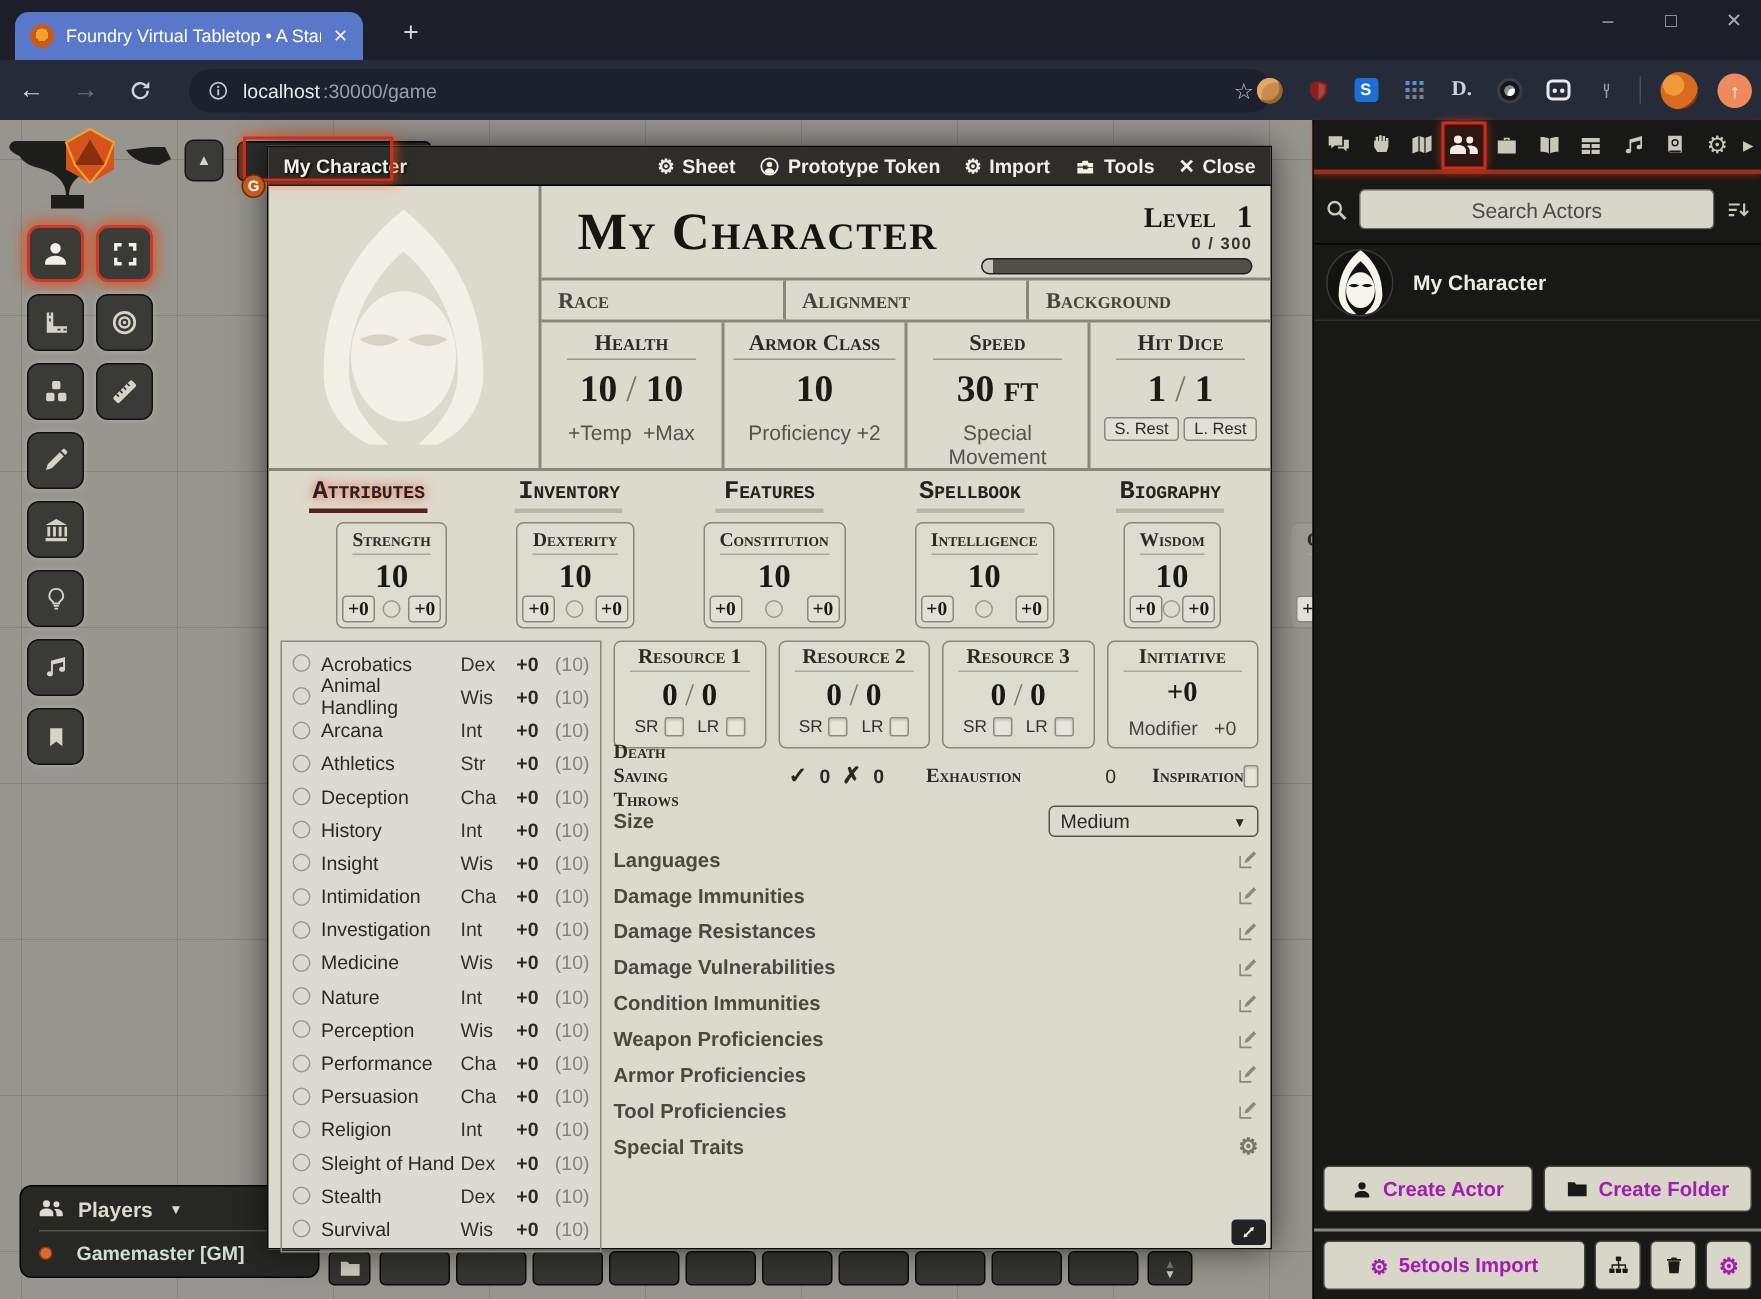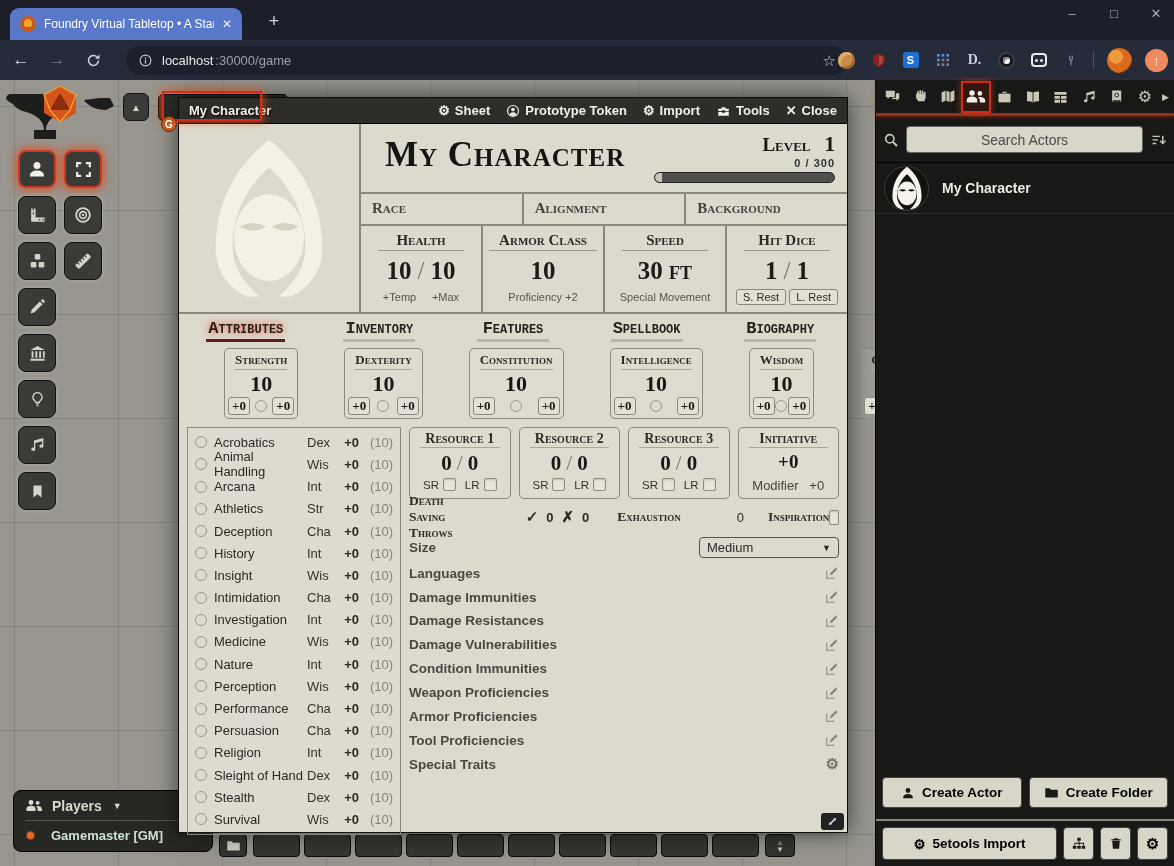--- a/index.html
+++ b/index.html
@@ -88,21 +88,21 @@
       color:#4a4a44; font-size:14px; text-align:center; font-family:"Liberation Sans",sans-serif; }
   .search-input::placeholder { color:#4a4a44; }
   .dir-entry { height:52px; border-top:1px solid #000; border-bottom:1px solid #2e2e2a;
       display:flex; align-items:center; gap:13px; padding:0 8px; }
   .dir-avatar { width:45px; height:45px; border-radius:50%; background:#121210; border:1px solid #3a3a36;
       display:flex; align-items:center; justify-content:center; overflow:hidden; }
   .dir-name { color:#ececdf; font-weight:bold; font-size:14px; }
   .side-footer { position:absolute; left:0; bottom:52px; width:100%; display:flex; gap:7px; padding:0 6px 6px; }
   .side-bottom { position:absolute; left:0; bottom:6px; width:100%; display:flex; gap:6px; padding:6px 6px 0;
       border-top:2px solid #8a887c; }
-  .pbtn { background:#d8d6c9; border:1px solid #44443e; border-radius:4px; color:#000000;
+  .pbtn { background:#d8d6c9; border:1px solid #44443e; border-radius:4px; color:#a21caf;
       font-weight:bold; font-size:13.5px; display:flex; align-items:center; justify-content:center;
       gap:7px; height:31px; font-family:"Liberation Sans",sans-serif; }
   .pbtn.half { flex:1; }
   .pbtn.wide { flex:1; height:33px; }
   .pbtn.sq { width:31px; height:33px; flex:0 0 31px; }
 
   
   .sheet { position:absolute; left:178px; top:17px; width:670px; height:736px; background:#dcdacd;
       border:1px solid #0b0b0b; box-shadow:0 0 22px rgba(0,0,0,.6); z-index:3;
       color:#191813; }
@@ -130,21 +130,21 @@
   .identity-cell { flex:1; padding:6px 0 0 11px; font-size:15px; color:#44433c; }
   .identity-cell + .identity-cell { border-left:2px solid #8a887c; }
 
   .stats-row { display:flex; border-top:2px solid #8a887c; flex:1; }
   .stat-cell { flex:1; text-align:center; padding-top:5px; }
   .stat-cell + .stat-cell { border-left:2px solid #8a887c; }
   .stat-label { font-size:15px; color:#2b2a24; display:inline-block; border-bottom:1px solid #9a988c;
       padding:0 10px 1px; min-width:72%; }
   .stat-value { font-family:"Liberation Serif",serif; font-weight:bold; font-size:25px; margin-top:6px; color:#1c1b16; }
   .stat-value .sep { color:#77766e; font-weight:normal; padding:0 6px; }
-  .stat-sub { font-size:11px; color:#55544c; margin-top:6px; display:flex; justify-content:space-around; padding:0 14px; }
+  .stat-sub { font-size:14px; color:#55544c; margin-top:6px; display:flex; justify-content:space-around; padding:0 14px; }
   .stat-sub.center { justify-content:center; }
   .rest-row { display:flex; justify-content:space-between; padding:4px 9px 0; }
   .rest-btn { font-size:11px; border:1px solid #8a887c; background:#e2e0d4; border-radius:3px; padding:1px 6px; color:#2b2a24; }
 
   .tabs-row { display:flex; height:30px; align-items:flex-start; padding-top:5px; }
   .sheet-tab { flex:1; text-align:center; }
   .sheet-tab span { display:inline-block; font-family:Liberation Mono, monospace; font-variant:small-caps;
       font-weight:bold; font-size:17px; color:#24231d; padding:0 2px 1px; border-bottom:3px solid #b7b5a6; min-width:72px; }
   .sheet-tab.active span { border-bottom-color:#5c1f1d; text-shadow:0 0 7px rgba(255,60,30,.9); }
 

